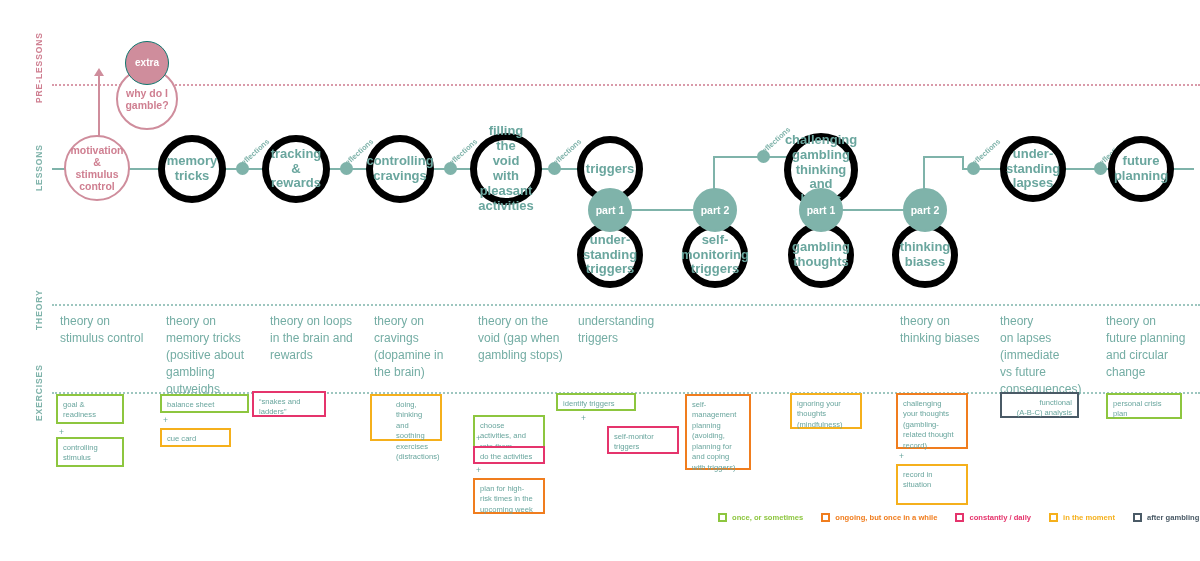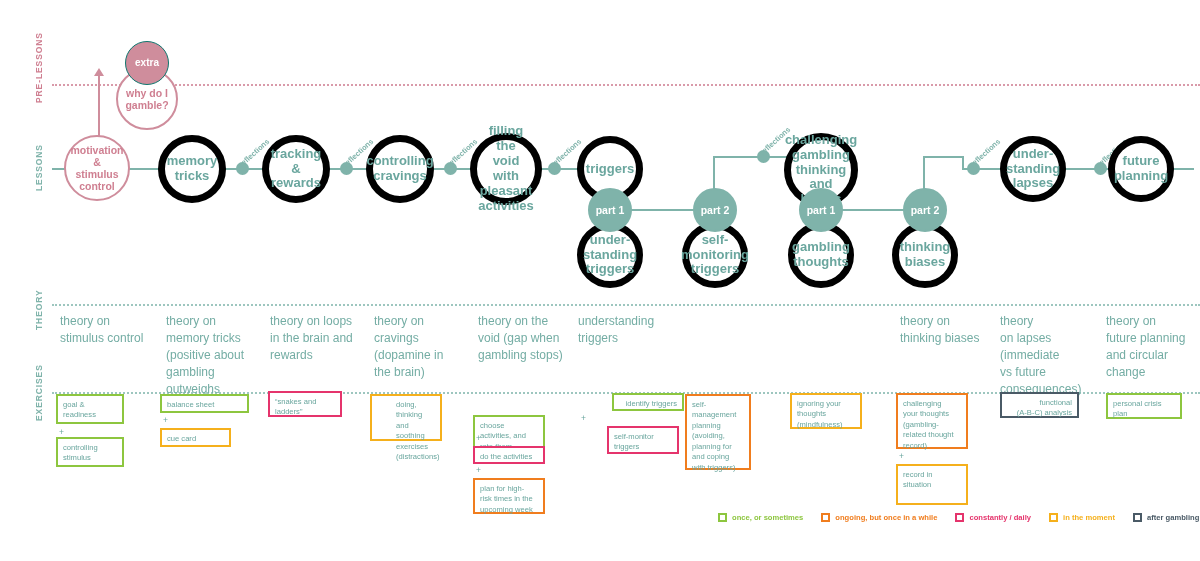--- a/index.html
+++ b/index.html
@@ -367,39 +367,39 @@
   <div class="exbox" style="left:56px; top:394px; width:68px; height:30px; border-color:#8dc63f;">goal &amp;
 readiness</div>
   <div class="plus" style="left:59px; top:427px;">+</div>
   <div class="exbox" style="left:56px; top:437px; width:68px; height:30px; border-color:#8dc63f;">controlling
 stimulus</div>
 
   <div class="exbox" style="left:160px; top:394px; width:89px; height:19px; border-color:#8dc63f;">balance sheet</div>
   <div class="plus" style="left:163px; top:415px;">+</div>
   <div class="exbox" style="left:160px; top:428px; width:71px; height:19px; border-color:#f5b01c;">cue card</div>
 
-  <div class="exbox" style="left:268px; top:391px; width:74px; height:26px; border-color:#e5346c;">“snakes and
+  <div class="exbox" style="left:252px; top:391px; width:74px; height:26px; border-color:#e5346c;">“snakes and
 ladders”</div>
 
   <div class="exbox" style="left:370px; top:394px; width:72px; height:47px; border-color:#f5b01c;padding-left:24px;">doing, thinking
 and soothing
 exercises
 (distractions)</div>
 
   <div class="exbox" style="left:473px; top:393px; width:72px; height:38px; border-color:#8dc63f;margin-top:22px;">choose
 activities, and
 rate them</div>
   <div class="plus" style="left:476px; top:433px;">+</div>
   <div class="exbox" style="left:473px; top:446px; width:72px; height:18px; border-color:#e5346c;">do the activities</div>
   <div class="plus" style="left:476px; top:465px;">+</div>
   <div class="exbox" style="left:473px; top:478px; width:72px; height:36px; border-color:#f07d1e;">plan for high-
 risk times in the
 upcoming week</div>
 
-  <div class="exbox" style="left:612px; top:393px; width:72px; height:18px; border-color:#8dc63f;text-align:right;">identify triggers</div>
+  <div class="exbox" style="left:556px; top:393px; width:80px; height:18px; border-color:#8dc63f;">identify triggers</div>
   <div class="plus" style="left:581px; top:413px;">+</div>
   <div class="exbox" style="left:578px; top:426px; width:72px; height:28px; border-color:#e5346c;margin-left:29px;">self-monitor
 triggers</div>
 
   <div class="exbox" style="left:685px; top:394px; width:66px; height:76px; border-color:#f07d1e;">self-
 management
 planning
 (avoiding,
 planning for
 and coping

